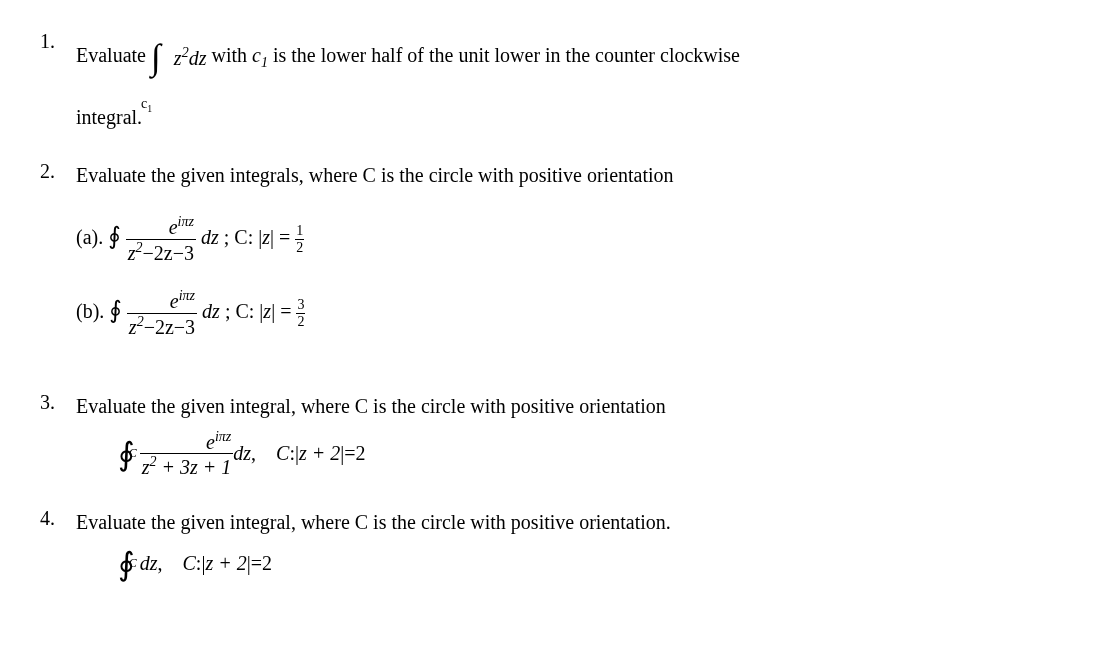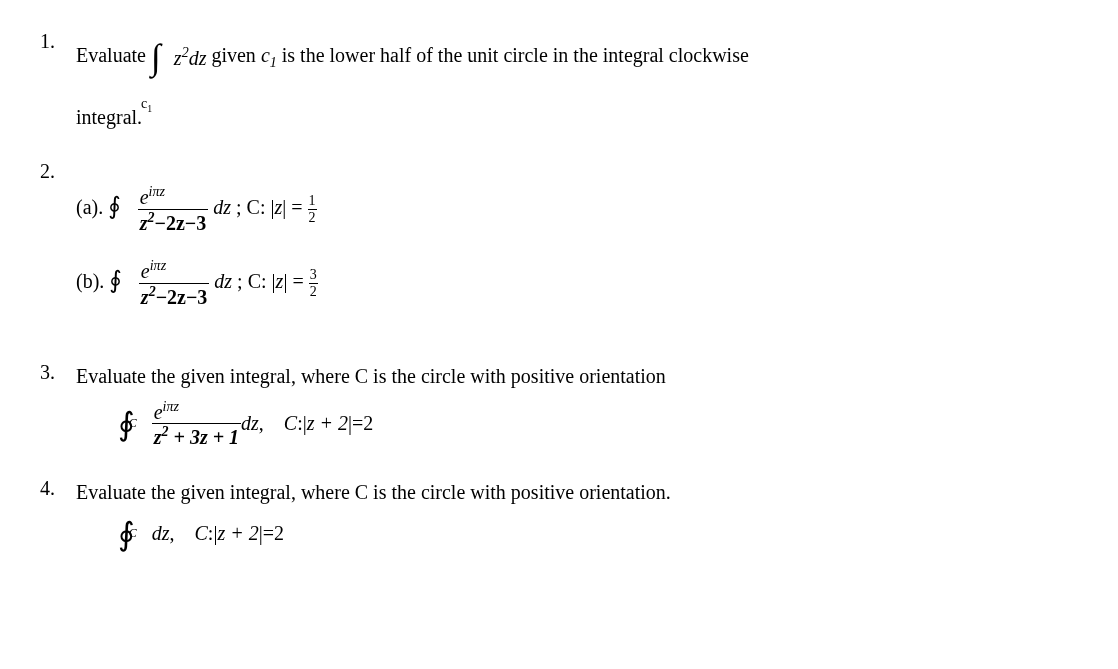--- a/index.html
+++ b/index.html
@@ -61,32 +61,30 @@
       margin-top: 17px;
     }
     .inline-block {
       display: inline-block;
       vertical-align: middle;
       margin-left: 8px;
     }
     .frac {
       display: inline-block;
       vertical-align: middle;
-      text-align: left;
-      margin-left: 12px;
+      text-align: right;
     }
     .frac .num {
       display: block;
       border-bottom: 1px solid #000;
       padding: 0 2px;
     }
     .frac .den {
       display: block;
       padding: 0 2px;
-      font-weight: bold;
     }
     .sub-problem {
       margin: 24px 0 24px 0;
     }
     .oint {
       font-size: 24px;
       font-style: normal;
     }
     .oint-big {
       font-size: 32px;
@@ -144,32 +142,33 @@
       <span>Evaluate </span>
       <span class="integral-display">
         <span class="integral-sign">∫</span>
         <span class="integral-lower">
           <span>c</span><span class="sub">1</span>
         </span>
       </span>
       <span class="math inline-block">
         <span>z</span><span class="sup">2</span><span>dz</span>
       </span>
-      <span> given </span>
+      <span> with </span>
       <span class="math"><span>c</span><span class="sub">1</span></span>
-      <span> is the lower half of the unit circle in the integral clockwise</span>
+      <span> is the lower half of the unit lower in the counter clockwise</span>
     </div>
     <div style="height:18px"></div>
     <div class="problem-text">integral.</div>
   </div>
 </div>
 
 <div class="problem">
   <div class="problem-number">2.</div>
   <div class="problem-content">
+    <div class="problem-text">Evaluate the given integrals, where C is the circle with positive orientation</div>
 
     <div class="sub-problem">
       <span>(a). </span>
       <span class="oint">∮</span>
       <span class="frac math">
         <span class="num"><span>e</span><span class="sup">iπz</span></span>
         <span class="den"><span>z</span><span class="sup">2</span><span class="math-roman">−2z−3</span></span>
       </span>
       <span class="math">dz</span>
       <span>;  C: </span>

